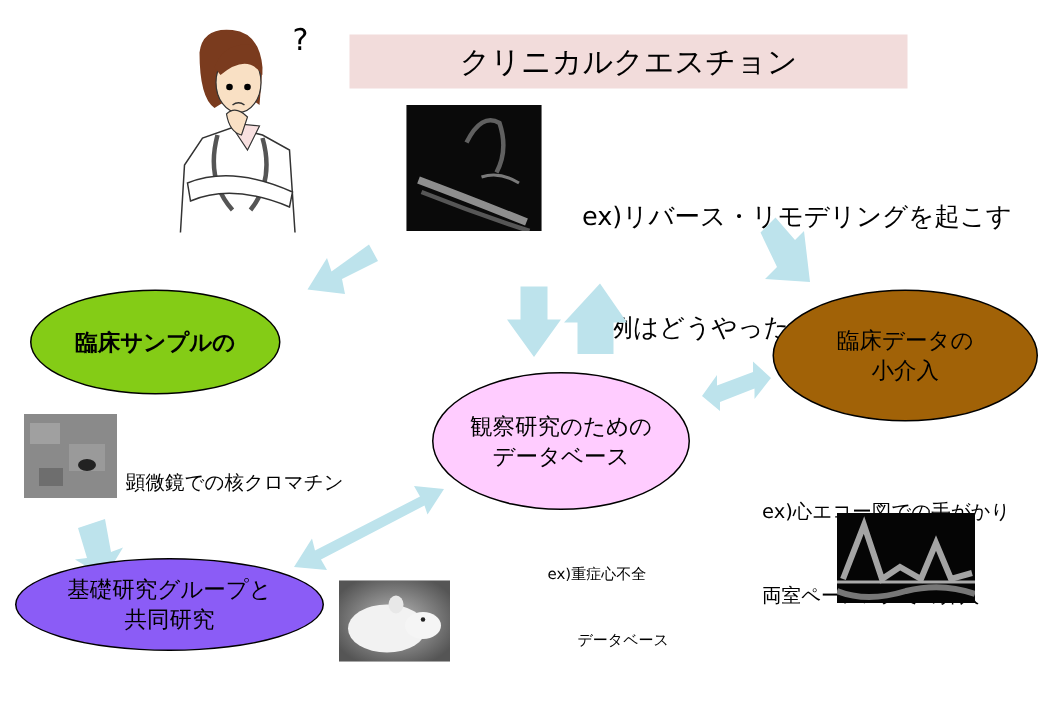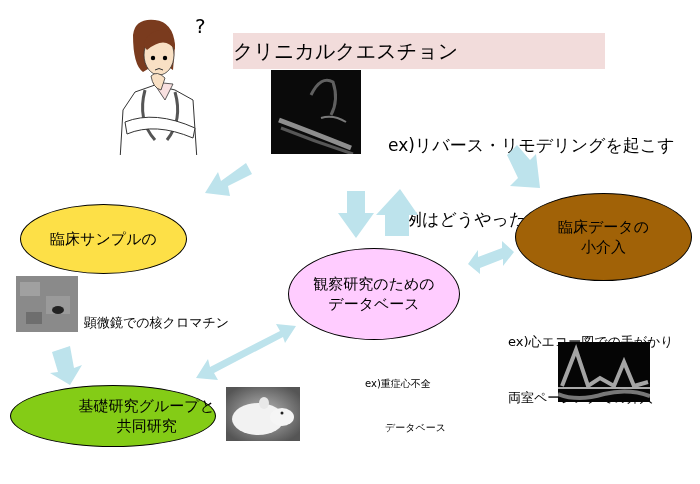--- a/index.html
+++ b/index.html
@@ -1,20 +1,20 @@
 <!DOCTYPE html>
 <html><head>
 <meta charset="utf-8">
 <style>
   html, body { margin:0; padding:0; }
   body { width:700px; height:484px; position:relative; background:#ffffff; overflow:hidden;
          font-family: "DejaVu Sans", sans-serif; color:#000; }
   .abs { position:absolute; }
-  .title-bar { left:233px; top:33px; width:372px; height:36px; background:#f2dcdb;
-               display:flex; align-items:center; justify-content:flex-start; font-size:20px; }
+  .title-bar { left:233px; top:23px; width:372px; height:36px; background:#f2dcdb;
+               display:flex; align-items:center; justify-content:center; font-size:20px; }
   .ellipse { border:1.5px solid #000; border-radius:50%; display:flex; align-items:center;
              justify-content:center; text-align:center; font-size:15px; line-height:1.35; box-sizing:border-box; }
   .note { font-size:12.5px; line-height:1.45; white-space:pre; }
   .img-box { background:#111; overflow:hidden; }
   svg { display:block; }
 </style>
 </head>
 <body>
 
 <div class="abs" style="left:115px;top:10px;width:90px;height:145px;">
@@ -73,41 +73,41 @@
     <polygon points="385,236 385,215 376,215 400,189 418,215 409,215 409,236" fill="#bde3ec"></polygon>
 
     <polygon points="468,264 478,250 478,257 502,248 502,241 514,252 503,266 503,259 480,268 480,274" fill="#bde3ec"></polygon>
 
     <polygon points="196,378 208,359 210,367 280,331 276,324 296,326 285,343 283,337 214,373 218,380" fill="#bde3ec"></polygon>
 
     <polygon points="52,352 70,346 74,368 82,365 70,385 50,373 58,372" fill="#bde3ec"></polygon>
   </g>
 </svg>
 
-<div class="abs ellipse" style="left:20px;top:204px;width:167px;height:70px;background:#fde047;">
+<div class="abs ellipse" style="left:20px;top:193px;width:167px;height:70px;background:#84cc16;font-weight:bold;">
   <div>
     <div>臨床サンプルの</div>
   </div>
 </div>
 
 <div class="abs ellipse" style="left:288px;top:248px;width:172px;height:92px;background:#ffccff;">
   <div>
     <div>観察研究のための</div>
     <div>データベース</div>
   </div>
 </div>
 
 <div class="abs ellipse" style="left:515px;top:193px;width:177px;height:88px;background:#a16207;">
   <div>
     <div>臨床データの</div>
     <div>小介入</div>
   </div>
 </div>
 
-<div class="abs ellipse" style="left:10px;top:385px;width:206px;height:62px;background:#84cc16;justify-content:flex-end;">
+<div class="abs ellipse" style="left:10px;top:372px;width:206px;height:62px;background:#8b5cf6;">
   <div>
     <div>基礎研究グループと</div>
     <div>共同研究</div>
   </div>
 </div>
 
 <div class="abs img-box" style="left:16px;top:276px;width:62px;height:56px;background:#888;">
   <svg width="62" height="56" viewBox="0 0 62 56">
     <rect width="62" height="56" fill="#8a8a8a"></rect>
     <rect x="4" y="6" width="20" height="14" fill="#a0a0a0"></rect>

